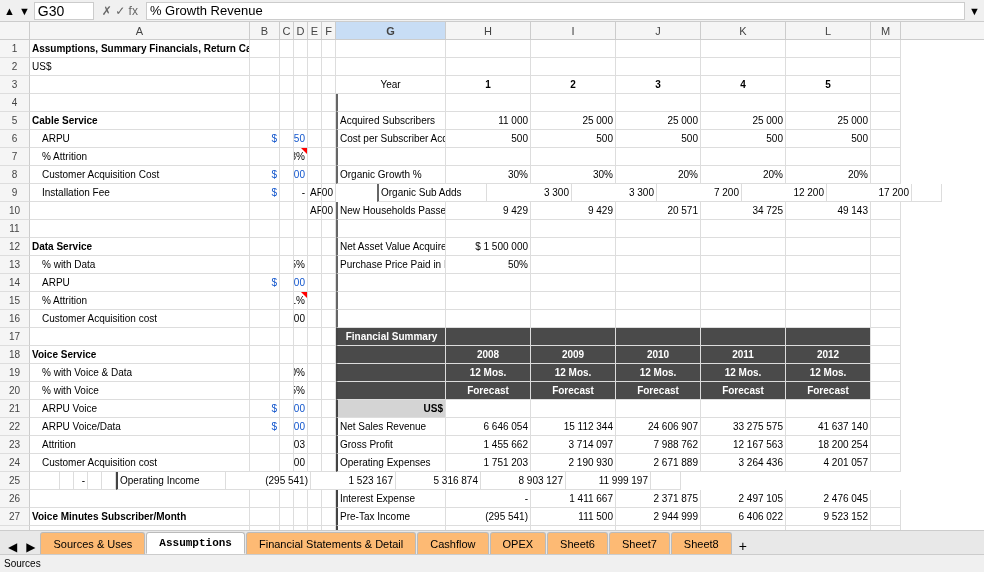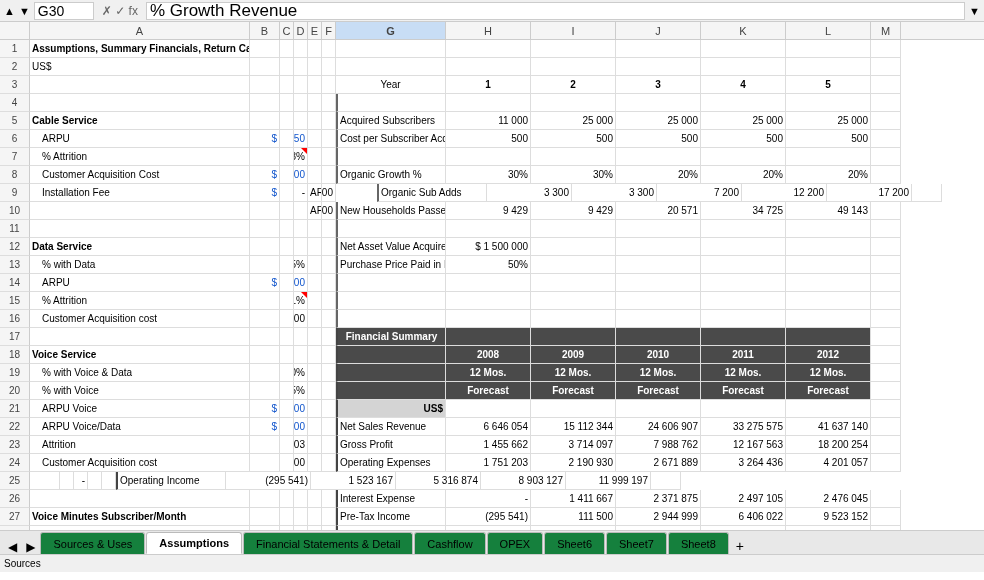--- a/index.html
+++ b/index.html
@@ -6,21 +6,21 @@
     body { font-family: Arial, sans-serif; font-size: 11px; background: #fff; overflow: hidden; }
     
     
     .top-bar {
       display: flex; align-items: center; height: 22px;
       background: #f0f0f0; border-bottom: 1px solid #ccc;
       padding: 0 4px; gap: 4px;
     }
     .cell-ref { width: 60px; border: 1px solid #ccc; height: 18px; padding: 0 3px; font-size: 14px; }
     .fx-label { font-size: 12px; color: #666; padding: 0 4px; }
-    .formula-bar { flex: 1; border: 1px solid #ccc; height: 18px; padding: 0 3px; font-size: 17px; }
+    .formula-bar { flex: 1; border: 1px solid #ccc; height: 18px; padding: 0 3px; font-size: 13px; }
     
     
     .col-header-row {
       display: flex; height: 18px; background: #f5f5f5;
       border-bottom: 1px solid #ccc; user-select: none;
     }
     .row-num-header { width: 30px; min-width: 30px; border-right: 1px solid #ccc; }
     .col-hdr {
       border-right: 1px solid #ccc; display: flex; align-items: center; justify-content: center;
       font-size: 11px; color: #444; background: #f5f5f5; overflow: hidden;
@@ -49,24 +49,24 @@
     .cell.indent { padding-left: 12px; }
     
     
     .tab-bar {
       display: flex; align-items: flex-end; height: 24px;
       background: #e8e8e8; border-top: 1px solid #ccc;
       padding: 0 4px; gap: 1px;
     }
     .tab {
       height: 22px; padding: 0 12px; border: 1px solid #bbb; border-bottom: none;
-      background: #15803d; cursor: pointer; font-size: 11px; display: flex;
+      background: #fdba74; cursor: pointer; font-size: 11px; display: flex;
       align-items: center; border-radius: 3px 3px 0 0;
     }
-    .tab.active { background: #fff; font-weight: bold; border-bottom: 1px solid #fff; }
+    .tab.active { background: #fff; font-weight: bold; border-bottom: 1px solid #fff; font-family: Liberation Mono, monospace; }
     .tab-nav { font-size: 12px; padding: 0 4px; cursor: pointer; }
     
     .bottom-bar {
       display: flex; align-items: center; height: 18px;
       background: #f0f0f0; border-top: 1px solid #ccc;
       padding: 0 4px; font-size: 10px; gap: 8px;
     }
     
     
     .cA { width: 220px; }

